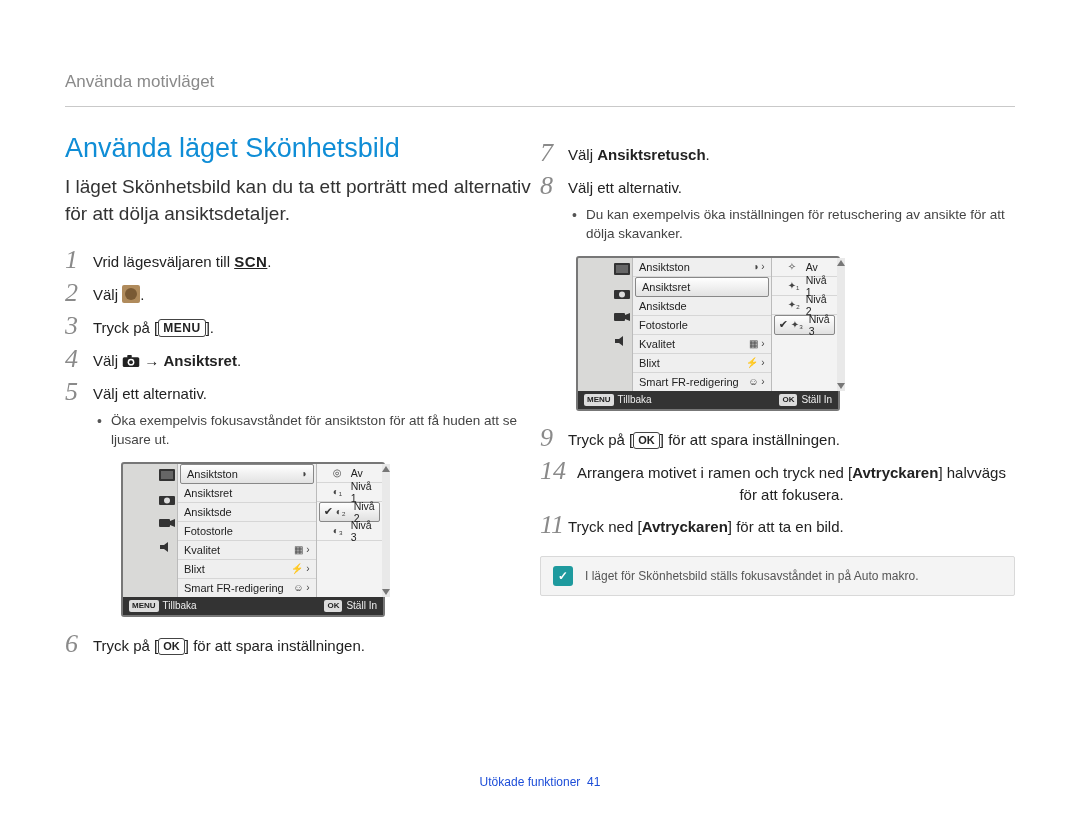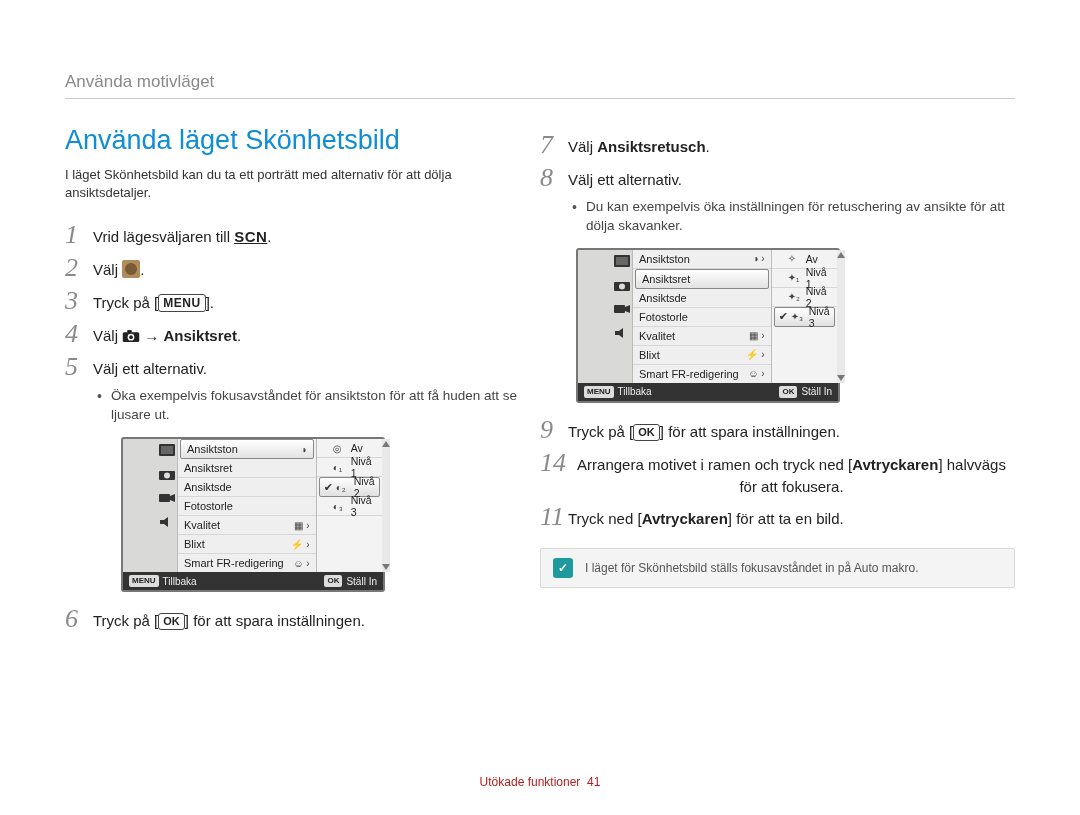--- a/index.html
+++ b/index.html
@@ -1,40 +1,40 @@
 <!DOCTYPE html>
 <html><head>
 <meta charset="utf-8">
 <style>
   html,body{margin:0;padding:0;background:#fff;font-family:Arial,Helvetica,sans-serif;color:#222;}
   .page{width:1080px;height:815px;margin:0 auto;box-sizing:border-box;padding:72px 65px 40px 65px;position:relative;}
-  .breadcrumb{color:#8a8a8a;font-size:17px;border-bottom:1px solid #c9c9c9;padding-bottom:6px;margin-bottom:26px;}
+  .breadcrumb{color:#8a8a8a;font-size:17px;border-bottom:1px solid #c9c9c9;padding-bottom:14px;margin-bottom:26px;}
   .cols{display:flex;}
   .col{flex:1;min-width:0;}
   h1{color:#0f8dd6;font-weight:400;font-size:27px;margin:0 0 10px 0;}
-  .intro{font-size:13px;line-height:1.4;margin:9px 0 20px 0;color:#333;}
+  .intro{font-size:19px;line-height:1.4;margin:9px 0 20px 0;color:#333;}
   .step{display:flex;align-items:flex-start;margin:7px 0;}
   .step .num{font-family:Georgia,'Times New Roman',serif;font-style:italic;font-size:26px;width:28px;color:#8a8a8a;line-height:1;flex:none;}
   .step .body{font-size:15px;line-height:1.45;padding-top:4px;text-align:center;}
   .step .body b{font-weight:700;}
   .inline-icon{display:inline-flex;align-items:center;justify-content:center;vertical-align:middle;}
   .scn{font-weight:700;letter-spacing:0.5px;font-size:15px;text-decoration:underline;}
   .face-tile{display:inline-block;width:18px;height:18px;background:#b08b5c;border-radius:2px;position:relative;vertical-align:-3px;}
   .face-tile::after{content:"";position:absolute;left:3px;top:3px;width:12px;height:12px;border-radius:50%;background:#7a5a34;}
   .menu-badge{display:inline-block;border:1px solid #444;border-radius:3px;padding:0 4px;font-size:12px;font-weight:700;letter-spacing:0.5px;line-height:16px;vertical-align:1px;}
   .ok-badge{display:inline-block;border:1px solid #444;border-radius:3px;padding:0 4px;font-size:11px;font-weight:700;line-height:15px;vertical-align:1px;}
   .cam-icon{display:inline-flex;width:18px;height:14px;vertical-align:-2px;}
   .cam-icon svg{width:100%;height:100%;}
   .sub{display:flex;align-items:flex-start;margin:4px 0 12px 32px;}
   .sub .dot{flex:none;width:14px;font-size:14px;color:#555;line-height:1.4;}
   .sub .txt{font-size:13.5px;color:#444;line-height:1.4;}
   .note-box{display:flex;align-items:center;border:1px solid #d9d9d9;background:#f4f4f4;border-radius:2px;padding:9px 12px;margin-top:18px;}
   .note-box .note-icon{width:20px;height:20px;border-radius:3px;background:#1e9a9e;color:#fff;font-size:12px;font-weight:700;display:flex;align-items:center;justify-content:center;margin-right:12px;flex:none;}
   .note-box .note-text{font-size:12px;color:#555;text-align:right;}
-  .footer{position:absolute;left:0;right:0;bottom:26px;text-align:center;font-size:12px;color:#b91c1c;}
+  .footer{position:absolute;left:0;right:0;bottom:26px;text-align:center;font-size:12px;color:#1d4ed8;}
   
   .lcd-wrap{margin:12px 0 14px 56px;}
   .lcd{width:260px;border:2px solid #777;border-radius:3px;background:#d9d9d7;font-size:11px;color:#222;position:relative;}
   .lcd-body{display:flex;margin-left:34px;}
   .lcd-side{width:30px;background:#d9d9d7;display:flex;flex-direction:column;align-items:center;padding-top:3px;gap:8px;}
   .side-icon{width:20px;height:16px;display:flex;align-items:center;justify-content:center;color:#333;font-size:12px;}
   .lcd-mid{flex:1;background:#efefef;border-left:1px solid #bbb;border-right:1px solid #bbb;}
   .midrow{height:18px;display:flex;align-items:center;padding:0 6px;border-bottom:1px solid #d6d6d6;}
   .midrow:last-child{border-bottom:none;justify-content:center;}
   .midrow.sel{background:linear-gradient(#fff,#e2e2e2);border:1px solid #888;border-radius:2px;margin:0 2px;}

